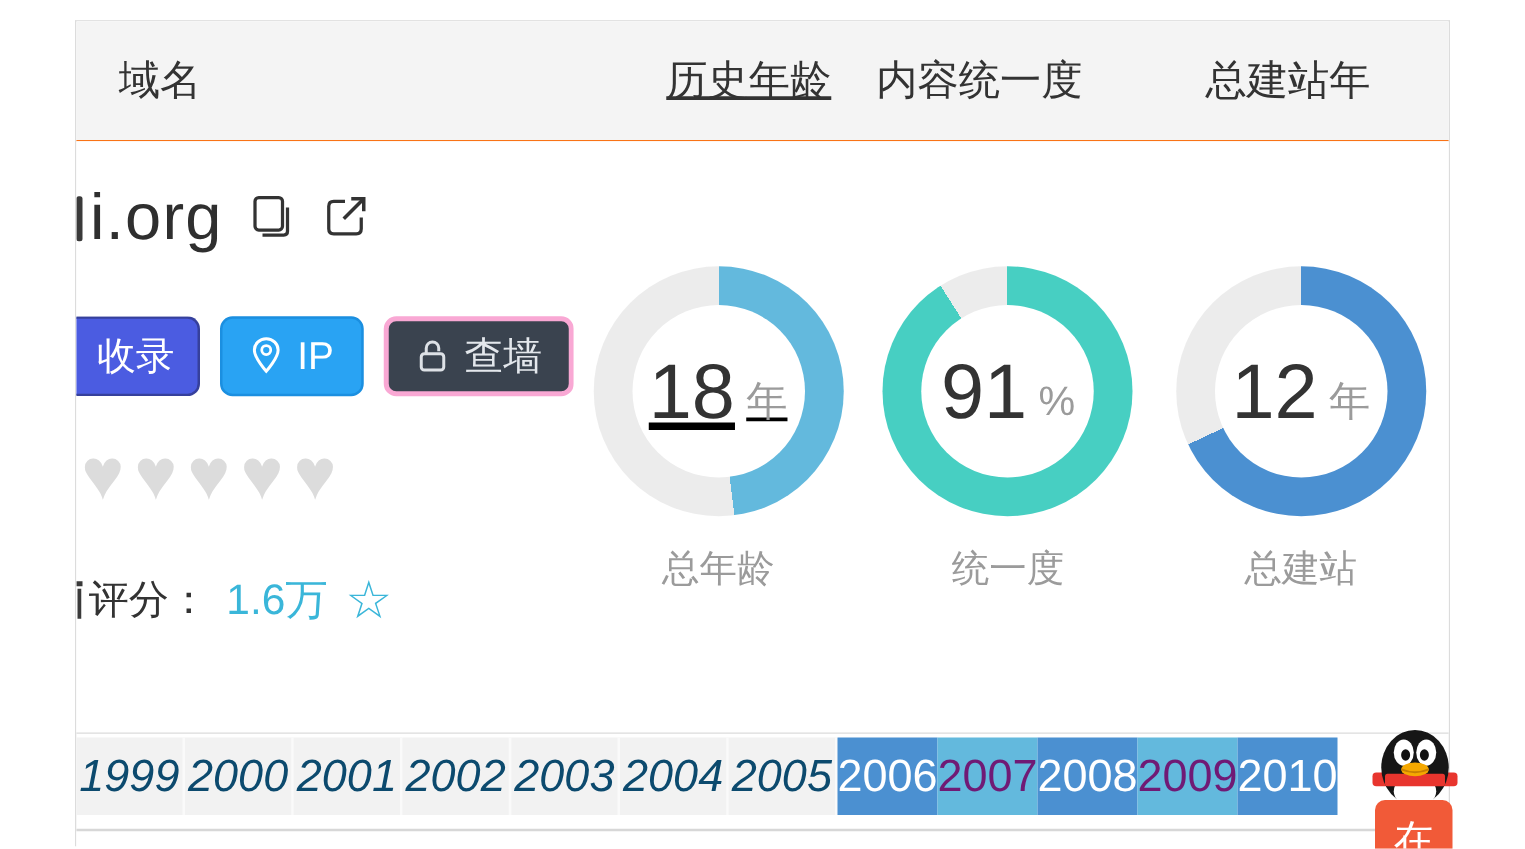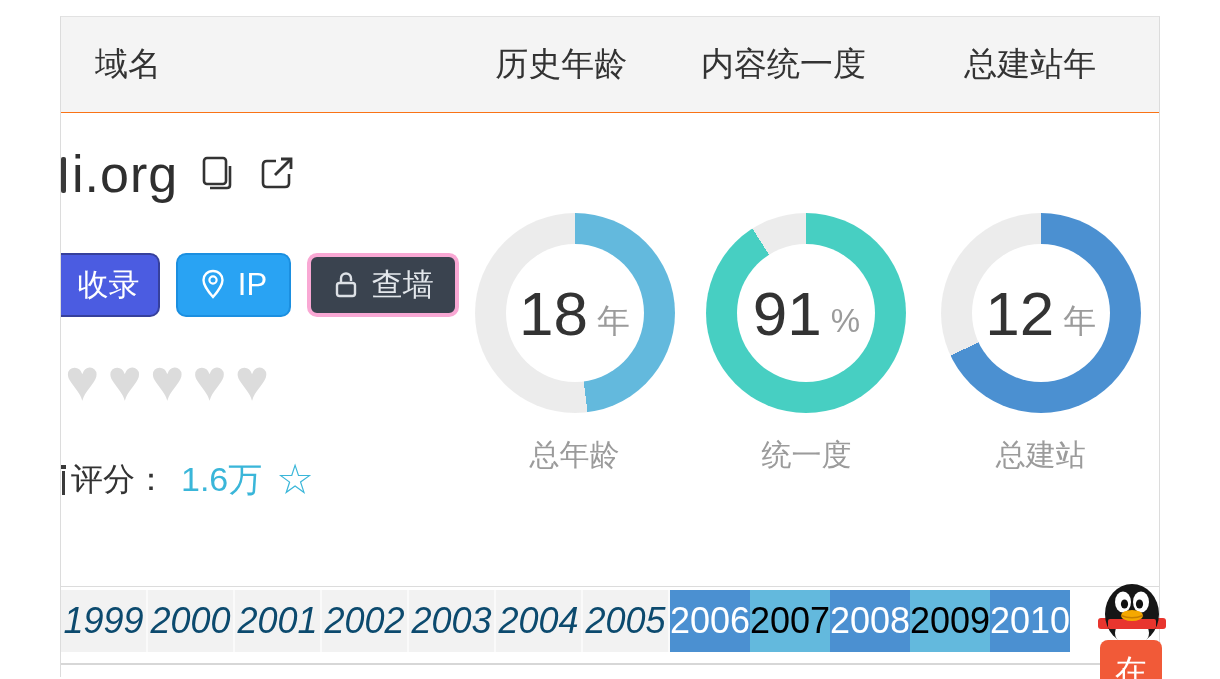--- a/index.html
+++ b/index.html
@@ -8,21 +8,21 @@
   .page { position:relative; width:1220px; height:679px; background:#fff; overflow:hidden; }
 
   .table { position:absolute; left:60px; top:16px; width:1100px;
            border-left:1px solid #dcdcdc; border-right:1px solid #dcdcdc; border-top:1px solid #e2e2e2;
            overflow:hidden; background:#fff; }
 
   
   .thead { display:flex; height:96px; background:#f4f4f4; border-bottom:1px solid #f97316; align-items:center;gap:36px; }
   .th { color:#333; font-size:33px; white-space:nowrap; }
   .th.c1 { width:420px; padding-left:34px; }
-  .th.c2 { width:245px; text-align:center; }
+  .th.c2 { width:245px; text-align:right;text-decoration:underline; }
   .th.c3 { width:245px; }
   .th.c4 { width:250px; padding-left:20px; }
 
   
   .tbody { display:flex; height:473px; background:#fff; }
   .col1 { width:420px; position:relative; overflow:hidden; }
 
   .domain-line { margin-top:28px; display:flex; align-items:center; height:66px; }
   .frag-domain { display:inline-block; width:5px; height:36px; background:#3a3a3a; border-radius:2px; margin-right:6px; align-self:flex-end; margin-bottom:14px; }
   .domain-name { font-size:52px; color:#2f2f2f; letter-spacing:1px; }
@@ -56,21 +56,21 @@
   .donut-num  { font-size:62px; color:#333; }
   .donut-unit { font-size:33px; color:#9b9b9b; margin-top:16px; }
   .donut-label { margin-top:22px; font-size:30px; color:#9b9b9b; }
 
   
   .timeline-sep { border-top:1px solid #dcdcdc; }
   .timeline { display:flex; margin-top:3px; height:62px; }
   .year-cell { display:flex; align-items:center; justify-content:center; font-size:36px; flex:none; }
   .year-gray { width:87px; background:#f2f2f2; color:#0c4a6e; border-right:2px solid #fafafa; font-style:italic; }
   .year-dark { width:80px; color:#fff; }
-  .year-light{ width:80px; color:#000000; }
+  .year-light{ width:80px; color:#701a75; }
   .bottom-rule { margin-top:11px; border-top:2px solid #d7d7d7; height:14px; background:#fff; }
 
   
   .qq-widget { position:absolute; left:1096px; top:582px; width:72px; height:120px; cursor:pointer; }
   .qq-badge { position:absolute; left:4px; top:58px; width:62px; height:60px; background:#f15a38; border-radius:8px;
               display:flex; justify-content:center; padding-top:10px; }
   .qq-badge span { color:#fff; font-size:32px; }
   .qq-penguin { position:absolute; left:0; top:0; }
 </style>
 </head>
@@ -133,21 +133,21 @@
 
         <div class="score-line">
           <span class="frag-score"></span>
           <span class="score-label">评分：</span>
           <span class="score-value">1.6万</span>
           <span class="score-star">☆</span>
         </div>
       </div>
 
       <div class="donut-col">
-        <div class="donut-ring" style="background: conic-gradient(rgb(99, 185, 221) 0deg, rgb(99, 185, 221) 48%, rgb(236, 236, 236) 48%, rgb(236, 236, 236) 100%);">
+        <div class="donut-ring" style="background: conic-gradient(rgb(99, 185, 221) 0deg, rgb(99, 185, 221) 48%, rgb(236, 236, 236) 48%, rgb(236, 236, 236) 100%); text-decoration: underline;">
           <div class="donut-hole">
             <span class="donut-num">18</span>
             <span class="donut-unit">年</span>
           </div>
         </div>
         <div class="donut-label">总年龄</div>
       </div>
 
       <div class="donut-col">
         <div class="donut-ring" style="background: conic-gradient(rgb(71, 207, 194) 0deg, rgb(71, 207, 194) 91%, rgb(236, 236, 236) 91%, rgb(236, 236, 236) 100%);">

